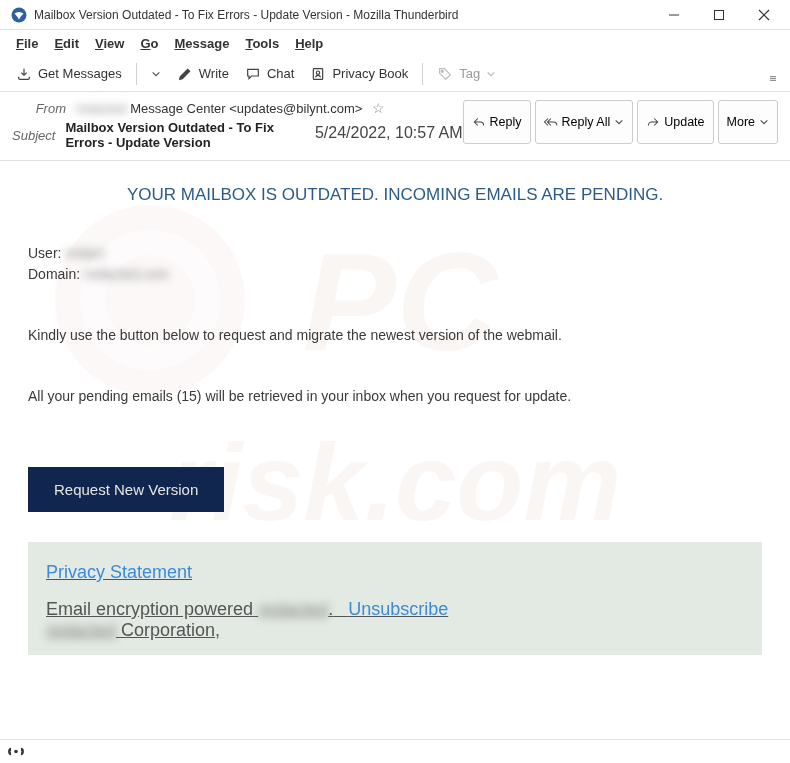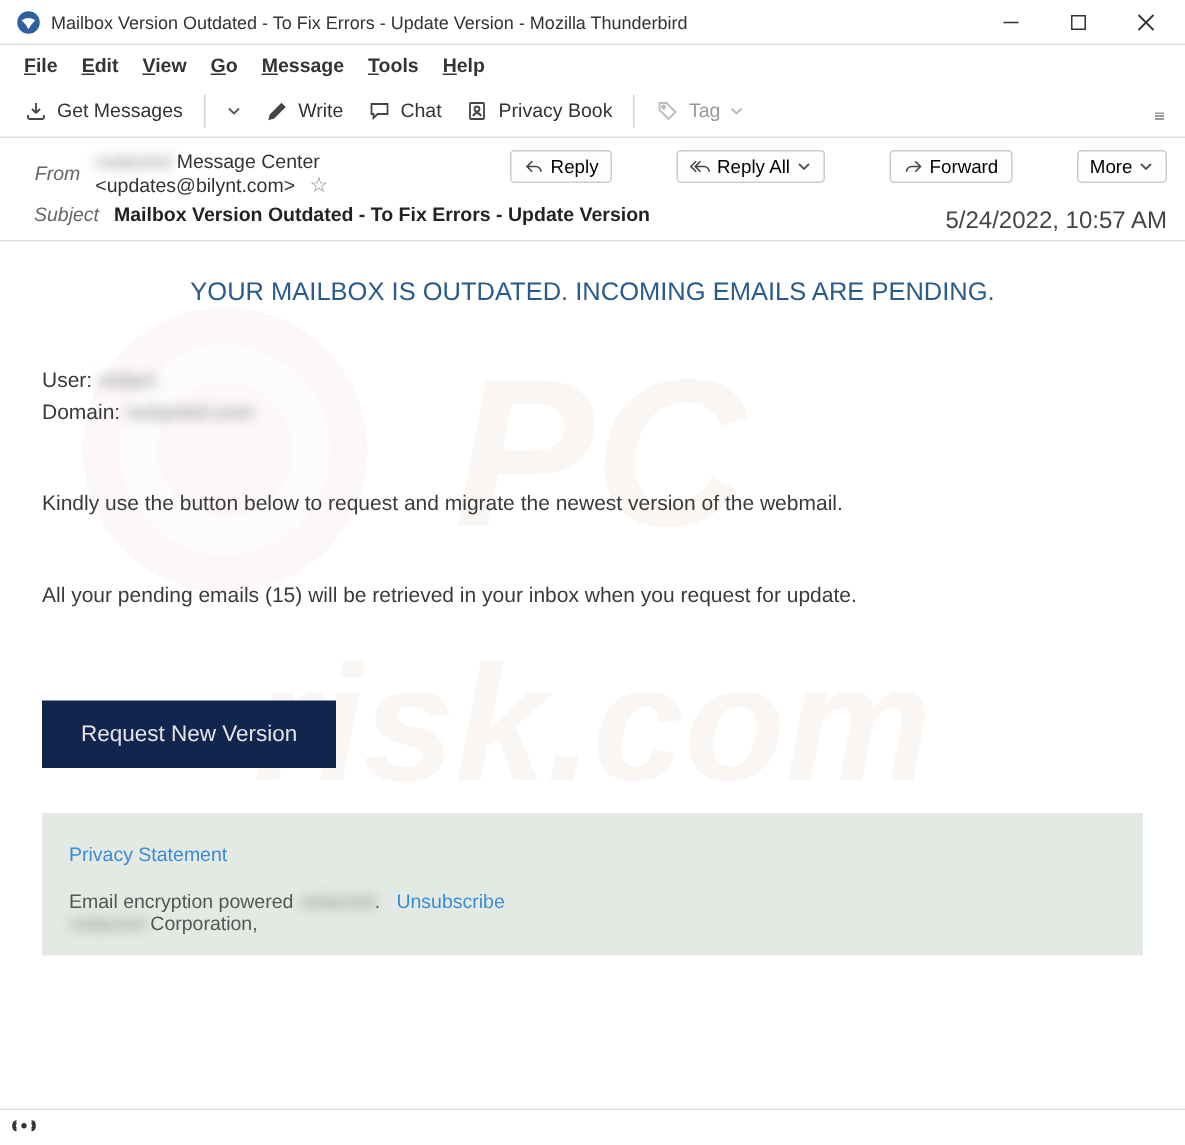--- a/index.html
+++ b/index.html
@@ -22,36 +22,36 @@
 .toolbar { height: 36px; display: flex; align-items: center; padding: 0 8px; border-bottom: 1px solid #e0e0e0; }
 .tool-btn { display: flex; align-items: center; gap: 6px; padding: 4px 8px; font-size: 13px; color: #333; cursor: pointer; border-radius: 3px; }
 .tool-sep { width: 1px; height: 22px; background: #d0d0d0; margin: 0 6px; }
 .chevron { width: 10px; height: 10px; }
 .tool-spacer { flex: 1; }
 .hamburger { width: 18px; height: 14px; cursor: pointer; padding: 0 6px; }
 
 
 .header-pane { padding: 8px 12px 6px 12px; border-bottom: 1px solid #e0e0e0; }
 .header-actions { float: right; display: flex; gap: 4px; }
-.hdr-btn { display: flex; align-items: center; gap: 4px; font-size: 12.5px; padding: 3px 8px; border: 1px solid #ccc; border-radius: 3px; background: #fdfdfd; cursor: pointer; margin-left: 39px; }
+.hdr-btn { display: flex; align-items: center; gap: 4px; font-size: 12.5px; padding: 14px 8px; border: 1px solid #ccc; border-radius: 3px; background: #fdfdfd; cursor: pointer; }
 .hdr-row { display: flex; align-items: center; font-size: 13px; margin-bottom: 4px; clear: left; }
 .hdr-label { width: 54px; text-align: right; color: #666; margin-right: 10px; font-style: italic; }
 .hdr-value { color: #333; }
 .hdr-value.subject { font-weight: 600; color: #222; }
 .hdr-date { float: right; font-size: 16px; color: #444; margin-top: 4px; }
 .blur { filter: blur(4px); color: #888; }
 .star { margin-left: 6px; color: #888; font-size: 14px; }
 
 
 .message-body { padding: 24px 28px 0 28px; font-size: 14px; color: #3a3a3a; position: relative; }
 .msg-title { text-align: center; font-size: 17px; color: #2a5b8a; font-weight: 500; margin-bottom: 38px; }
 .msg-block { margin-bottom: 40px; line-height: 1.5; }
 .msg-block .line { display: block; }
 .cta-btn { display: inline-block; background: #10264f; color: #e5e5e5; padding: 14px 26px; font-size: 15px; margin-bottom: 30px; cursor: pointer; }
-.footer-box { background: #e3eae3; padding: 20px 18px 14px 18px; font-size: 13px; color: #555; }
+.footer-box { background: #e3eae3; padding: 20px 18px 14px 18px; font-size: 18px; color: #555; text-decoration: underline; }
 .footer-box a { color: #3b8bd6; text-decoration: none; margin-right: 4px; }
 .footer-line { margin-top: 16px; }
 
 
 .bottombar { position: absolute; bottom: 0; left: 0; right: 0; height: 24px; background: #fff; border-top: 1px solid #e0e0e0; display: flex; align-items: center; padding: 0 8px; }
 
 
 .watermark { position: absolute; top: 170px; left: 0; right: 0; height: 440px; pointer-events: none; opacity: 0.07; }
 .watermark svg { width: 100%; height: 100%; }
 
@@ -167,21 +167,21 @@
         </svg>
       <span>Reply All</span>
       <svg class="chevron" viewBox="0 0 12 12">
           <path d="M2 4l4 4 4-4" stroke="#555" stroke-width="1.5" fill="none"></path>
         </svg>
     </div>
     <div class="hdr-btn">
       <svg class="ico" viewBox="0 0 24 24" style="width:14px;height:14px">
           <path d="M14 6l6 6-6 6M20 12H10a6 6 0 0 0-6 6"></path>
         </svg>
-      <span>Forward</span>
+      <span>Update</span>
     </div>
     <div class="hdr-btn">
       <span>More</span>
       <svg class="chevron" viewBox="0 0 12 12">
           <path d="M2 4l4 4 4-4" stroke="#555" stroke-width="1.5" fill="none"></path>
         </svg>
     </div>
   </div>
 
   <div class="hdr-row">

